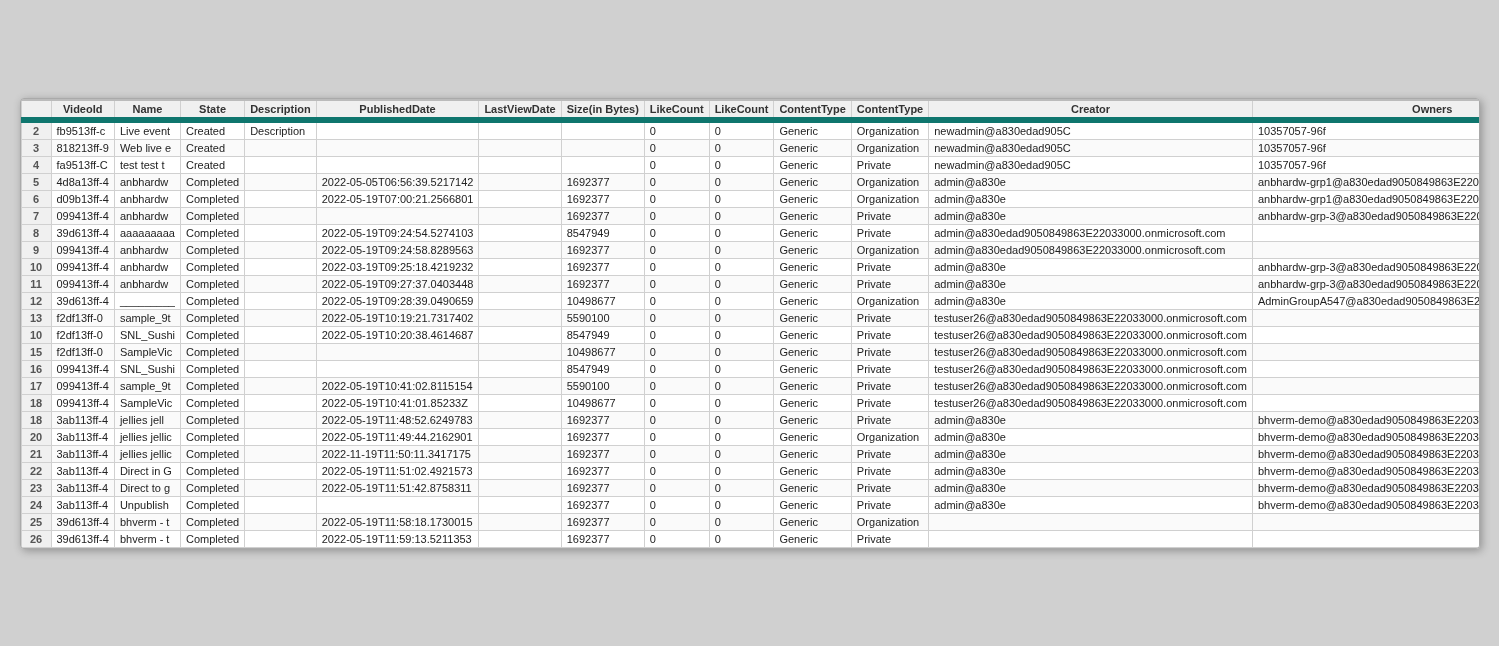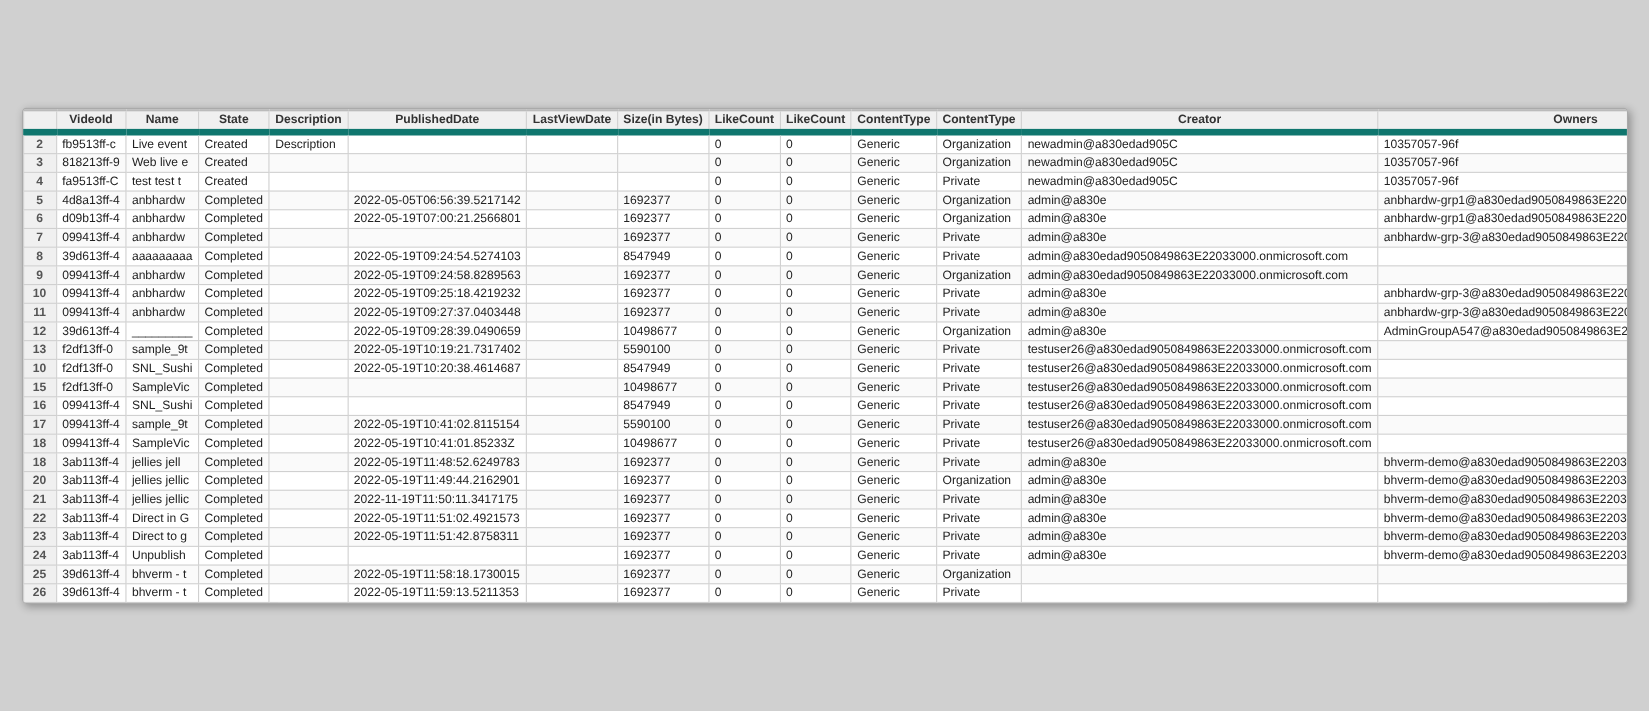--- a/index.html
+++ b/index.html
@@ -211,21 +211,21 @@
           <td>Organization</td>
           <td>admin@a830edad9050849863E22033000.onmicrosoft.com</td>
           <td></td>
         </tr>
         <tr>
           <td>10</td>
           <td>099413ff-4</td>
           <td>anbhardw</td>
           <td>Completed</td>
           <td></td>
-          <td>2022-05-19T09:25:18.4219232</td>
+          <td>2022-03-19T09:25:18.4219232</td>
           <td></td>
           <td>1692377</td>
           <td>0</td>
           <td>0</td>
           <td>Generic</td>
           <td>Private</td>
           <td>admin@a830e</td>
           <td>anbhardw-grp-3@a830edad9050849863E22033000.onmicrosoft.com</td>
         </tr>
         <tr>

